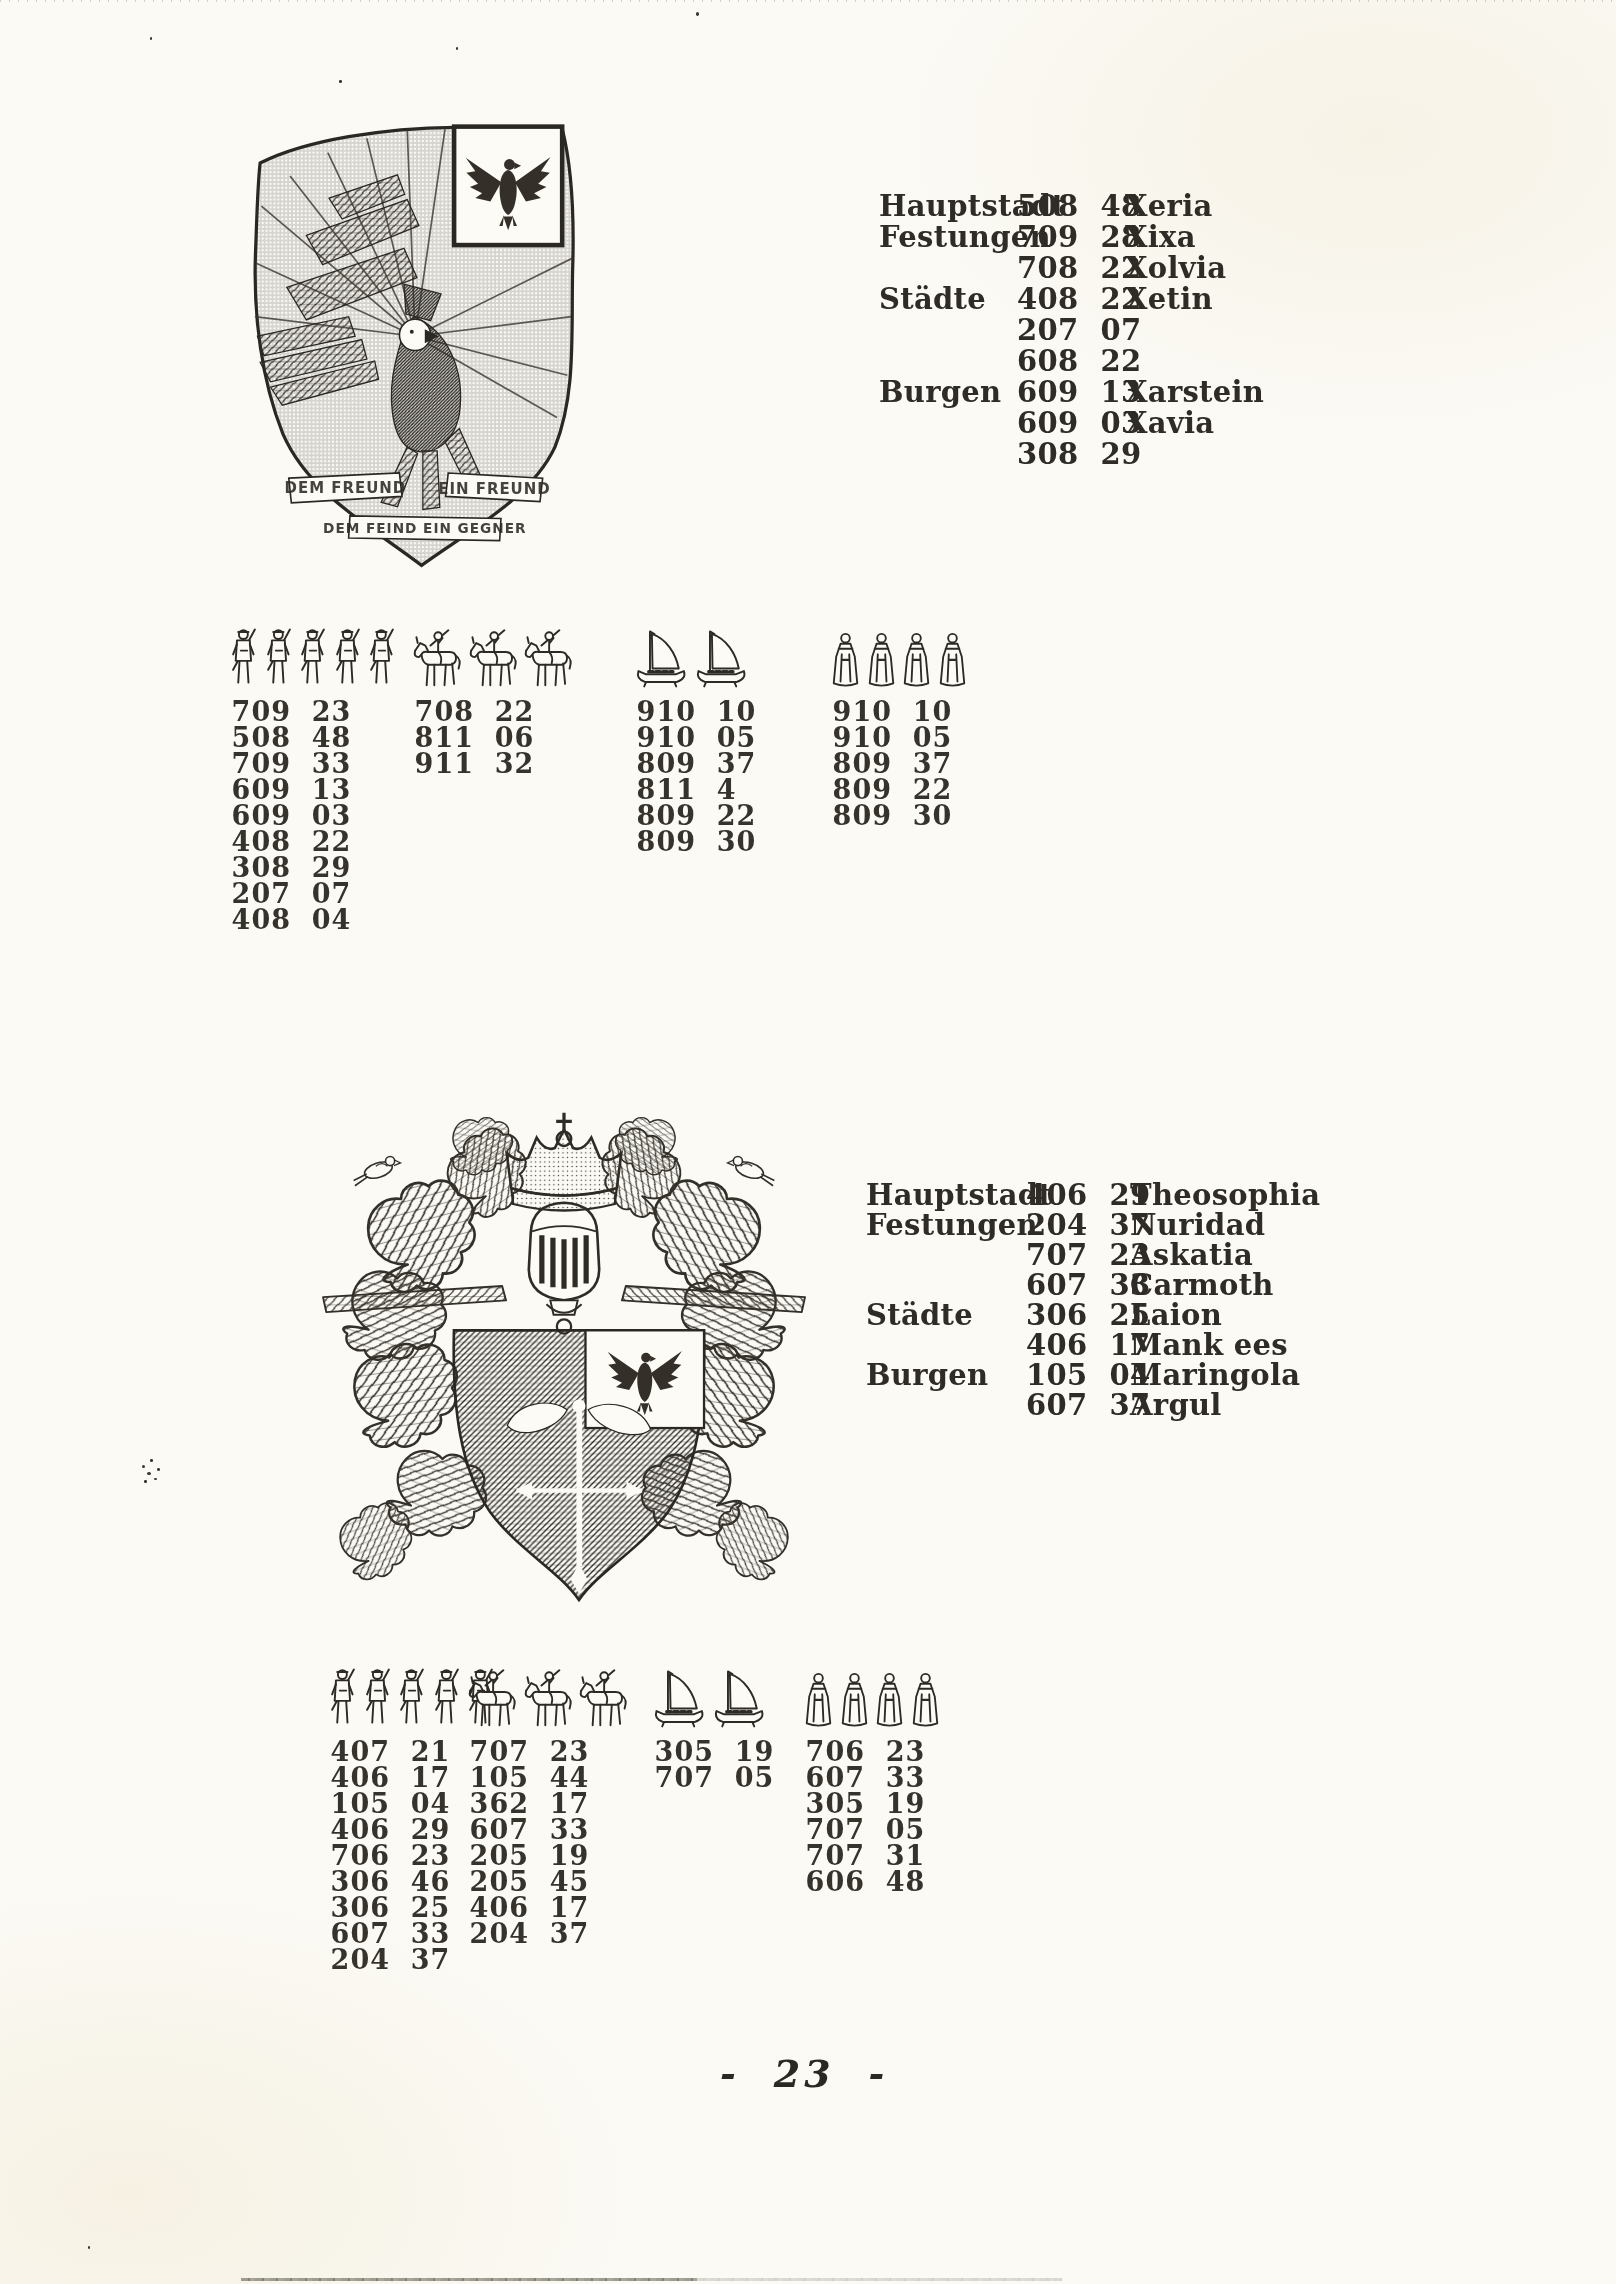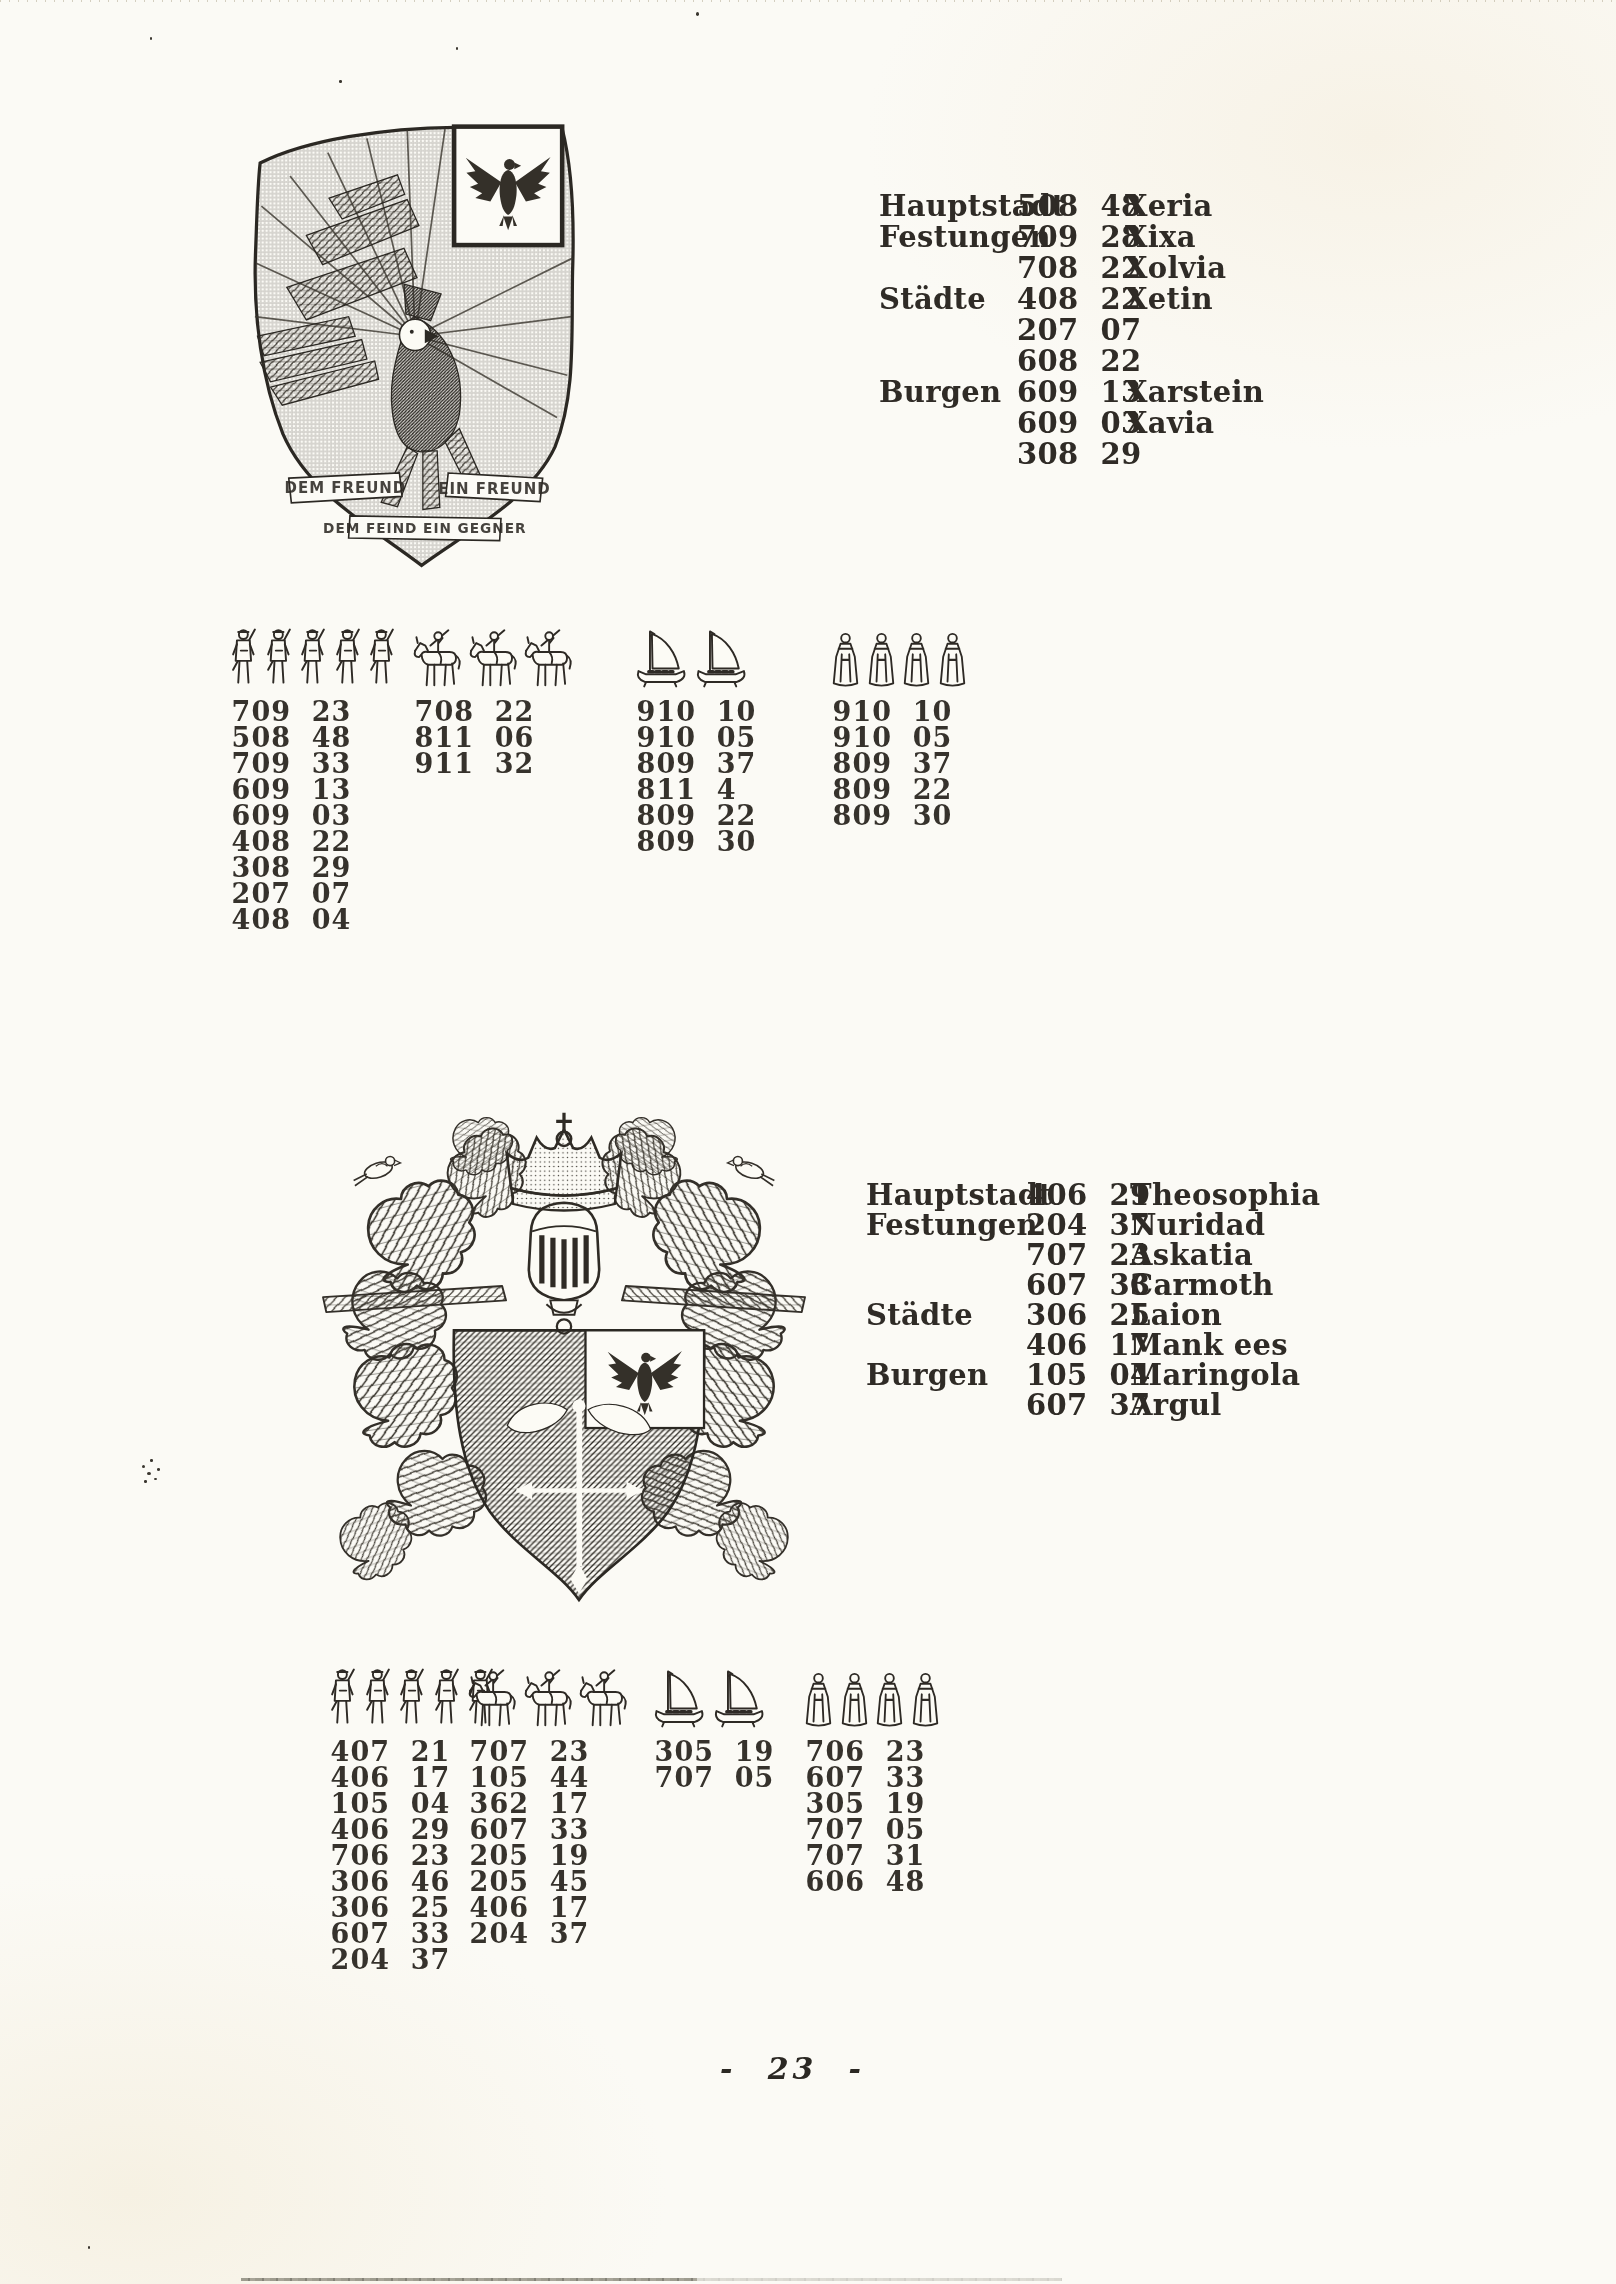--- a/index.html
+++ b/index.html
@@ -43,21 +43,21 @@
   .icon-cavalry{width:51px;height:60px;}
   .icon-ships{width:55px;height:64px;}
   .icon-monks{width:31px;height:57px;}
   .s1c1{left:229px;top:621px;} .s1c2{left:412px;top:621px;}
   .s1c3{left:634px;top:621px;} .s1c4{left:830px;top:621px;}
   .s2c1{left:308px;top:1661px;margin-left:20px;} .s2c2{left:467px;top:1661px;}
   .s2c3{left:652px;top:1661px;} .s2c4{left:803px;top:1661px;}
 
   .page-number{position:absolute;left:720px;top:2051px;
     font-family:"DejaVu Serif", serif;font-style:italic;font-weight:600;
-    font-size:30px;letter-spacing:3.9px;word-spacing:17px;color:#2b2823;}
+    font-size:38px;letter-spacing:3.9px;word-spacing:17px;color:#2b2823;}
 </style>
 </head>
 <body>
 
 <svg width="0" height="0" style="position:absolute" aria-hidden="true">
   <defs>
     <symbol id="sym-infantry" viewBox="0 0 46 100">
       <g fill="none" stroke="#2e2a25" stroke-width="3" stroke-linecap="round" stroke-linejoin="round">
         <path d="M 6,70 L 40,7"></path>
         <circle cx="22" cy="15" r="7" fill="#fcfbf5"></circle>

